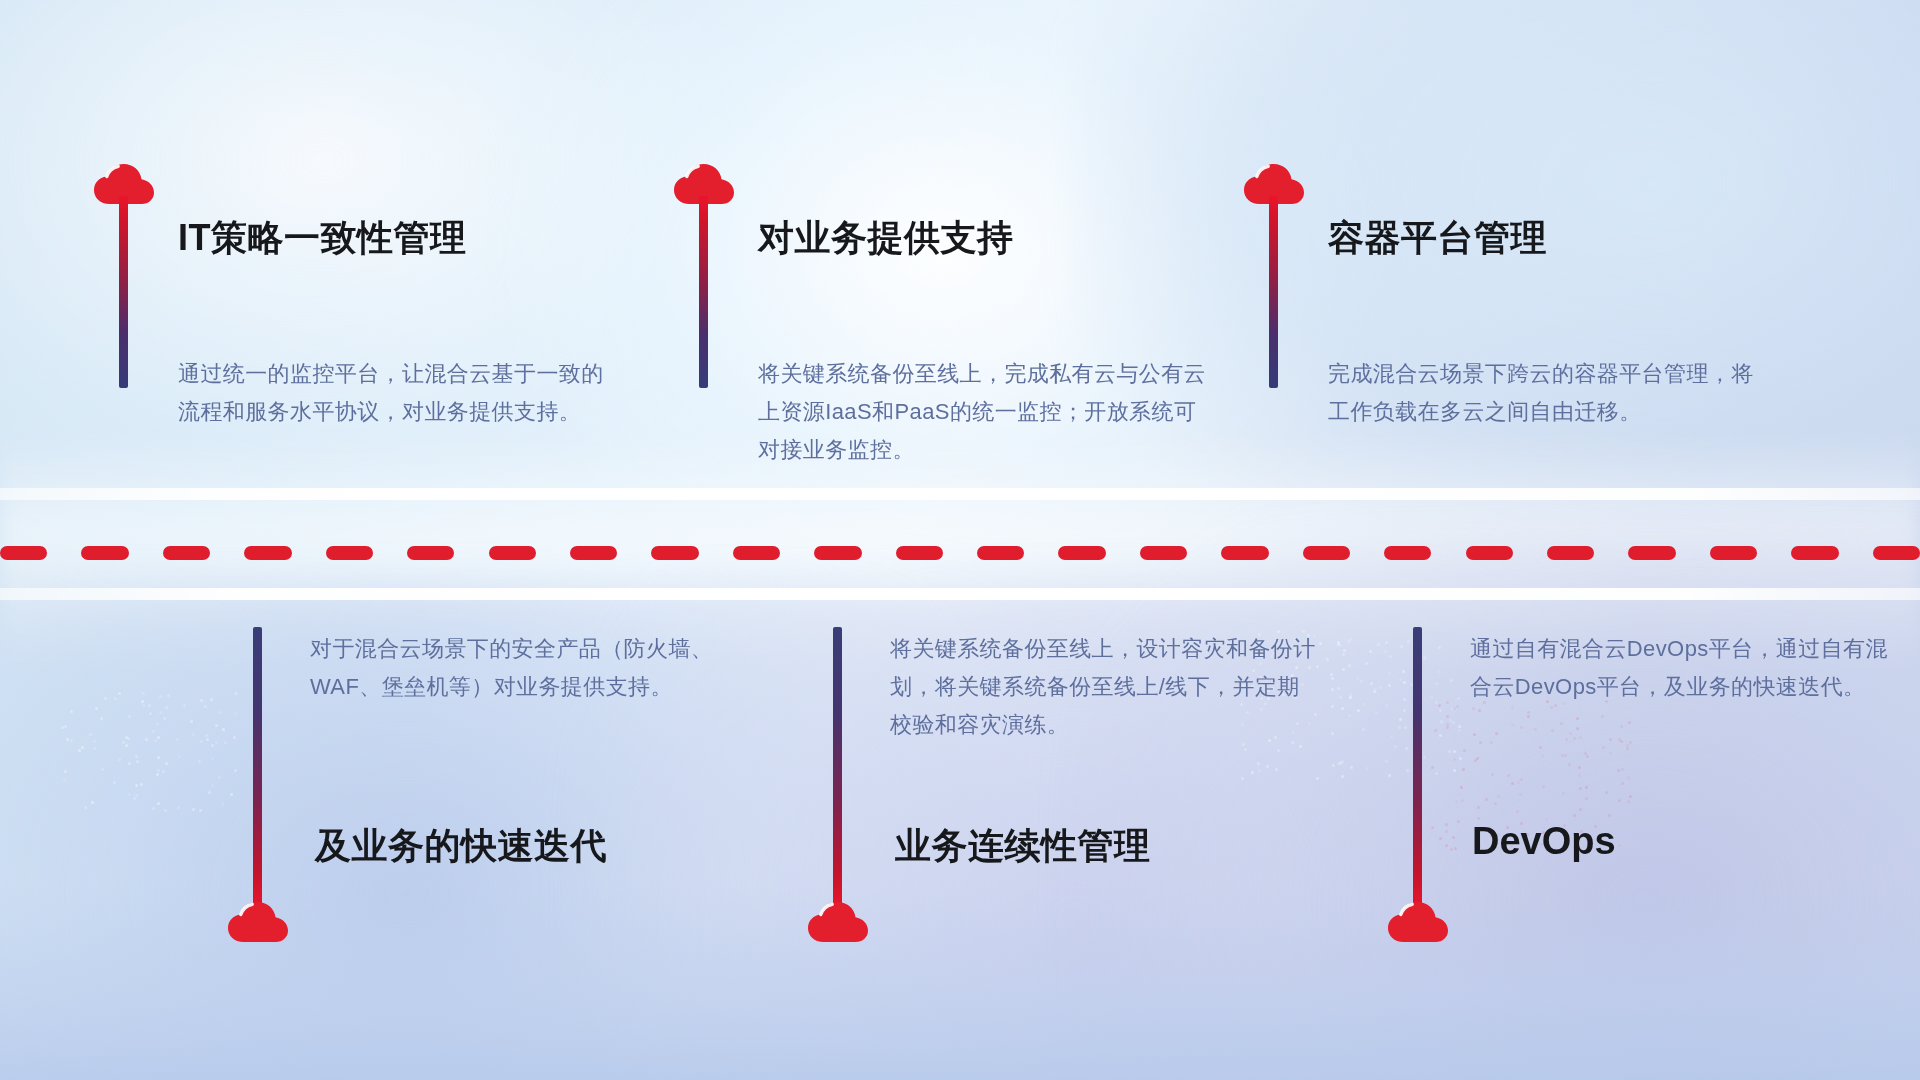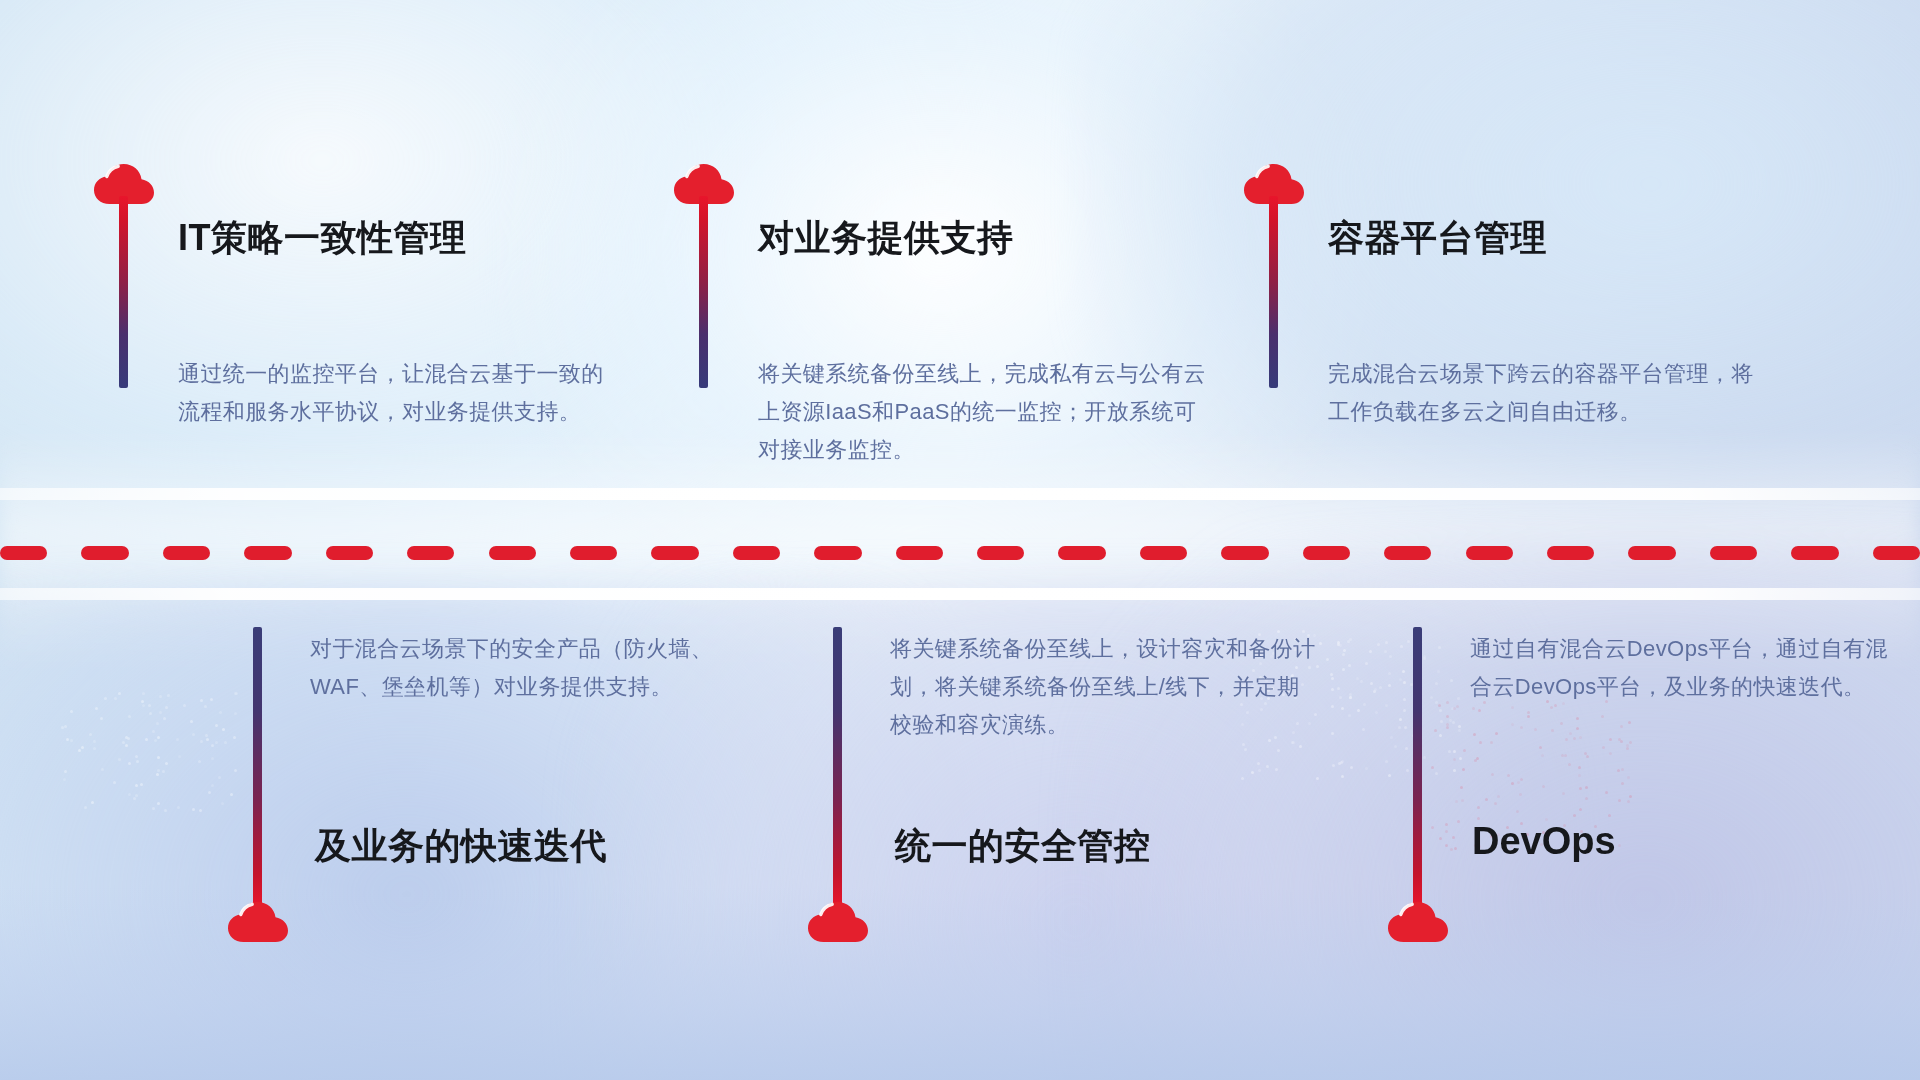--- a/index.html
+++ b/index.html
@@ -519,21 +519,21 @@
       <svg viewBox="0 0 64 46" xmlns="http://www.w3.org/2000/svg">
         <path d="M17.5 44C8.4 44 2 37.8 2 30.2c0-7.1 5.3-12.9 12.4-13.6C16.8 9.4 23.6 4 31.8 4c9.1 0 16.6 6.6 17.7 15.2C57 20.4 62 26 62 32.7 62 39 56.7 44 49.6 44z" fill="#e41f2d"></path>
         <path d="M14.8 16.6c1.6-5.1 6-9 11.4-10.3" fill="none" stroke="#ffffff" stroke-width="3.4" stroke-linecap="round" opacity=".92"></path>
       </svg>
     </div>
   </div>
 
   <div class="col">
     <div class="para" style="left:890px;top:630px;width:430px;">将关键系统备份至线上，设计容灾和备份计划，将关键系统备份至线上/线下，并定期校验和容灾演练。</div>
     <div class="stem up" style="left:833px;top:627px;height:280px;"></div>
-    <div class="head" style="left:895px;top:822px;">统一的安全管控</div>
+    <div class="head" style="left:895px;top:822px;">业务连续性管理</div>
     <div class="cloud" style="left:806px;top:898px;">
       <svg viewBox="0 0 64 46" xmlns="http://www.w3.org/2000/svg">
         <path d="M17.5 44C8.4 44 2 37.8 2 30.2c0-7.1 5.3-12.9 12.4-13.6C16.8 9.4 23.6 4 31.8 4c9.1 0 16.6 6.6 17.7 15.2C57 20.4 62 26 62 32.7 62 39 56.7 44 49.6 44z" fill="#e41f2d"></path>
         <path d="M14.8 16.6c1.6-5.1 6-9 11.4-10.3" fill="none" stroke="#ffffff" stroke-width="3.4" stroke-linecap="round" opacity=".92"></path>
       </svg>
     </div>
   </div>
 
   <div class="col">
     <div class="para" style="left:1470px;top:630px;width:430px;">通过自有混合云DevOps平台，通过自有混合云DevOps平台，及业务的快速迭代。</div>

